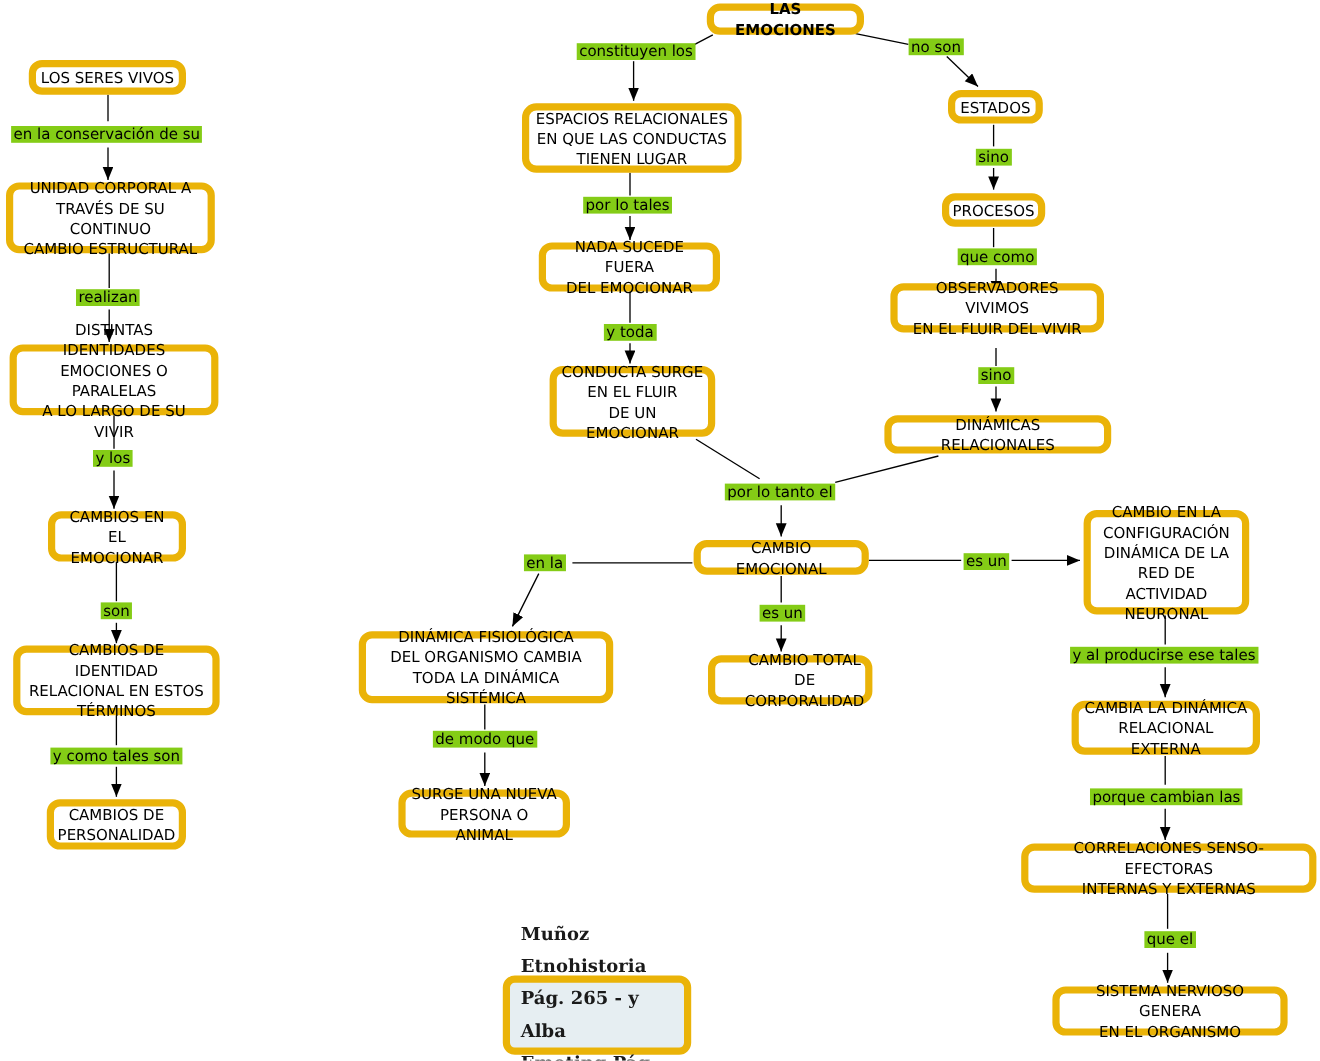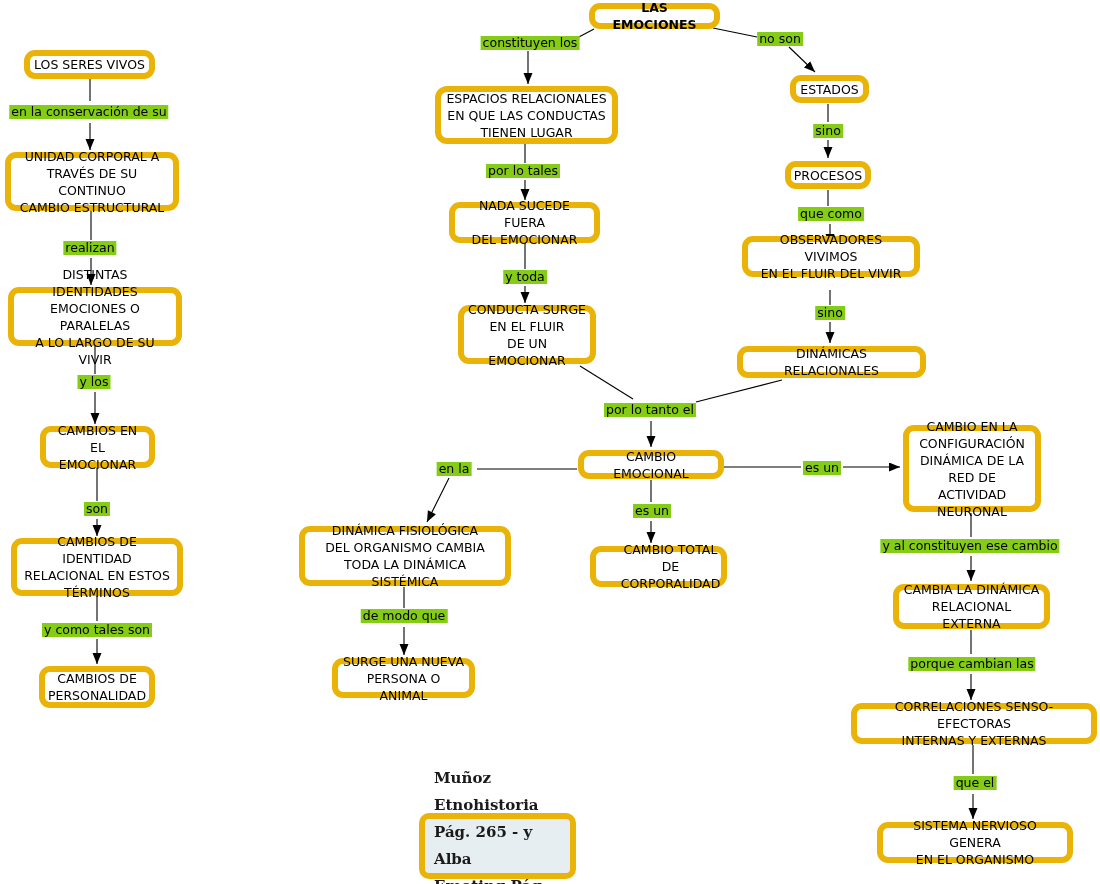--- a/index.html
+++ b/index.html
@@ -146,17 +146,17 @@
       <div class="link-label" style="left: 525px; top: 277px;">y toda</div>
       <div class="link-label" style="left: 780px; top: 39px;">no son</div>
       <div class="link-label" style="left: 828px; top: 131px;">sino</div>
       <div class="link-label" style="left: 831px; top: 214px;">que como</div>
       <div class="link-label" style="left: 830px; top: 313px;">sino</div>
       <div class="link-label" style="left: 650px; top: 410px;">por lo tanto el</div>
       <div class="link-label" style="left: 454px; top: 469px;">en la</div>
       <div class="link-label" style="left: 652px; top: 511px;">es un</div>
       <div class="link-label" style="left: 822px; top: 468px;">es un</div>
       <div class="link-label" style="left: 404px; top: 616px;">de modo que</div>
-      <div class="link-label" style="left: 970px; top: 546px;">y al constituyen ese cambio</div>
+      <div class="link-label" style="left: 970px; top: 546px;">y al producirse ese tales</div>
       <div class="link-label" style="left: 972px; top: 664px;">porque cambian las</div>
       <div class="link-label" style="left: 975px; top: 783px;">que el</div>
     </div>
 </div>
 
 </body></html>

